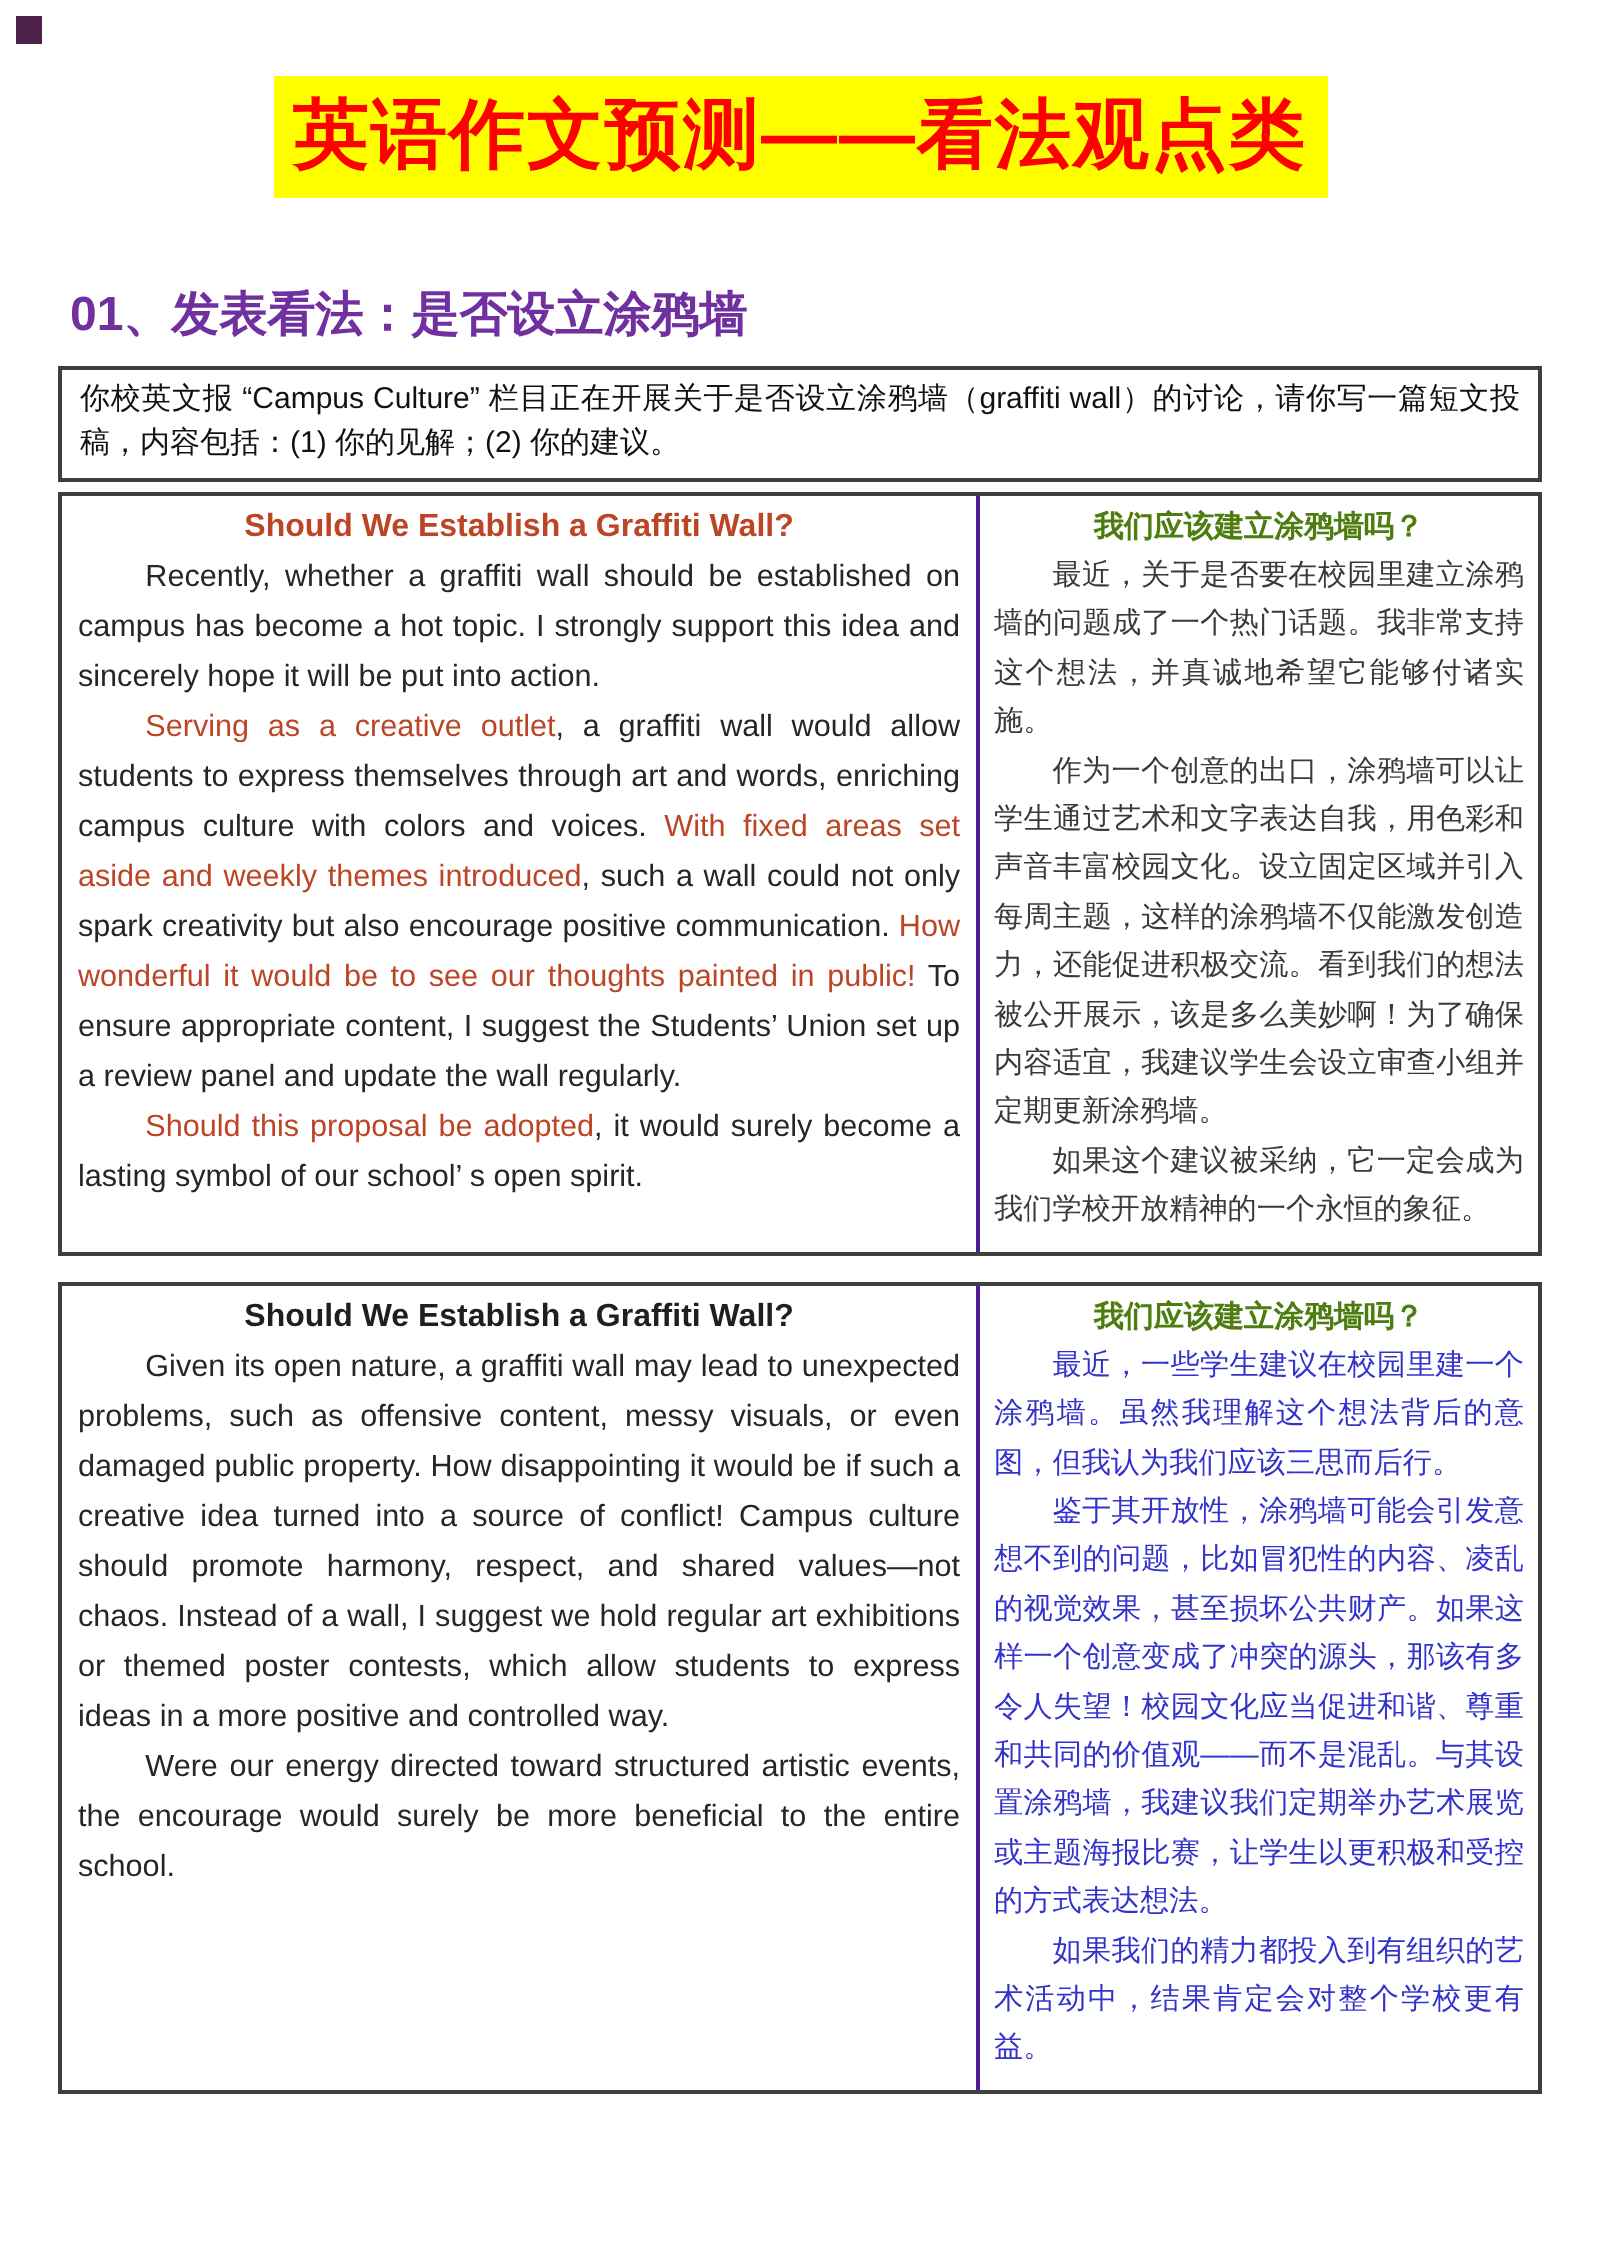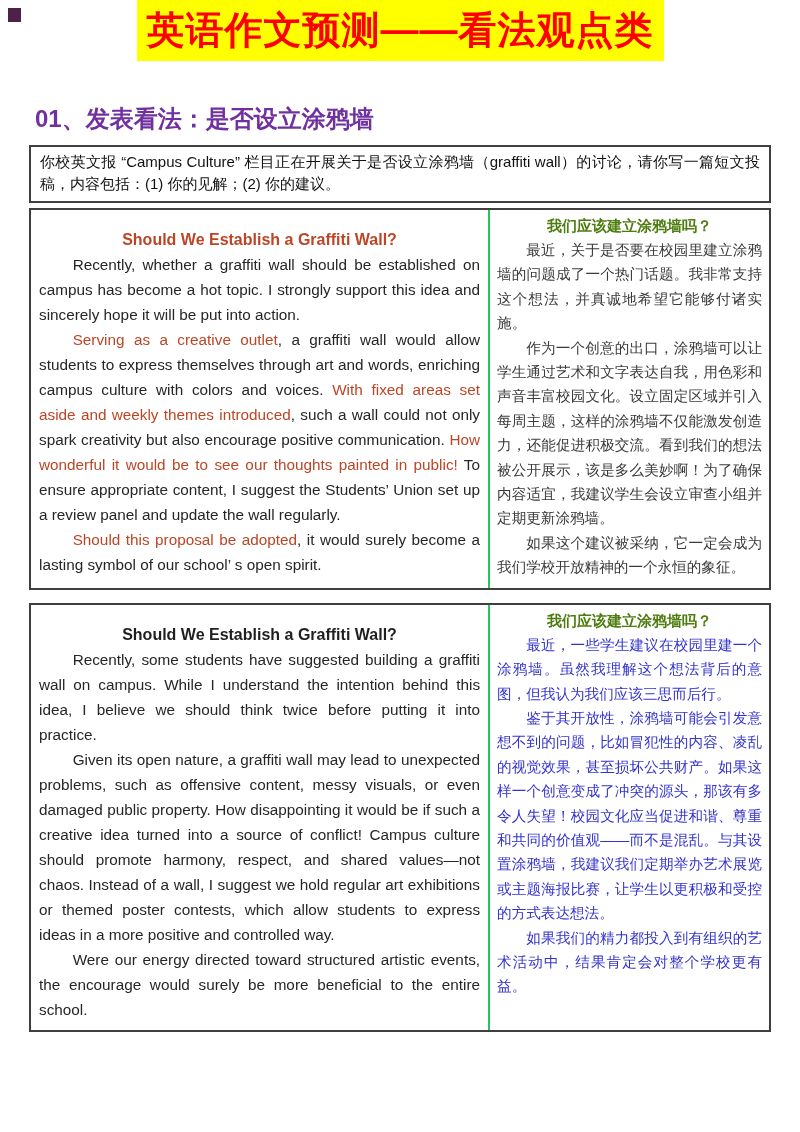--- a/index.html
+++ b/index.html
@@ -1,29 +1,29 @@
 <!DOCTYPE html>
 <html><head>
 <meta charset="utf-8">
 <style>
   html,body{margin:0;padding:0;background:#ffffff;}
   .page{position:relative;width:800px;height:1132px;background:#ffffff;overflow:hidden;
         font-family:"Liberation Sans","DejaVu Sans",sans-serif;color:#1f1f1f;}
   .corner-mark{position:absolute;left:8px;top:8px;width:13px;height:14px;background:#4d2149;}
-  .banner-wrap{text-align:center;}
+  .banner-wrap{text-align:center;padding-top:38px;}
   .banner{display:inline-block;background:#ffff00;color:#ff0000;font-weight:bold;
           font-size:38px;line-height:45px;padding:8px 10px;letter-spacing:1px;}
   .section-heading{margin:42px 0 10px 35px;font-size:24px;font-weight:bold;color:#7030a0;}
   .prompt-box{margin:0 29px;border:2px solid #3f3f3f;padding:4px 9px 6px 9px;
               font-size:15px;line-height:22px;color:#111111;}
   .prompt-box p{margin:0;text-align:justify;}
   .prompt-note{text-indent:2em;}
   .essay-table{margin:5px 29px 0 29px;border:2px solid #3f3f3f;display:flex;align-items:stretch;}
   .cell{box-sizing:border-box;}
-  .cell-en{flex:0 0 62.2%;border-right:2px solid #22c55e;padding:17px 8px 8px 8px;}
+  .cell-en{flex:0 0 62.2%;border-right:2px solid #4c1d95;padding:3px 8px 8px 8px;}
   .cell-zh{flex:1 1 auto;padding:3px 7px 8px 7px;}
   .essay-title{text-align:center;font-weight:bold;font-size:16px;line-height:25px;margin:0;}
   .essay-title.orange{color:#bc4526;}
   .essay-title-zh{text-align:center;font-weight:bold;font-size:15px;line-height:25px;margin:0;color:#4d7c0f;}
   .cell-en p.body{margin:0;font-size:15.3px;line-height:25px;text-align:justify;
                   text-indent:2.2em;color:#262626;}
   .cell-zh p.body{margin:0;font-size:14.6px;line-height:24.4px;text-align:justify;
                   text-indent:2em;color:#3a3a3a;}
   .hl{color:#bc4526;}
   .blue p.body{color:#3333cc;}
@@ -56,21 +56,20 @@
       <p class="essay-title-zh">我们应该建立涂鸦墙吗？</p>
       <p class="body">最近，关于是否要在校园里建立涂鸦墙的问题成了一个热门话题。我非常支持这个想法，并真诚地希望它能够付诸实施。</p>
       <p class="body">作为一个创意的出口，涂鸦墙可以让学生通过艺术和文字表达自我，用色彩和声音丰富校园文化。设立固定区域并引入每周主题，这样的涂鸦墙不仅能激发创造力，还能促进积极交流。看到我们的想法被公开展示，该是多么美妙啊！为了确保内容适宜，我建议学生会设立审查小组并定期更新涂鸦墙。</p>
       <p class="body">如果这个建议被采纳，它一定会成为我们学校开放精神的一个永恒的象征。</p>
     </div>
   </div>
 
   <div class="essay-table" style="margin-top:13px;">
     <div class="cell cell-en">
       <p class="essay-title">Should We Establish a Graffiti Wall?</p>
-      <p class="body">Recently, some students have suggested building a graffiti wall on campus. While I understand the intention behind this idea, I believe we should think twice before putting it into practice.</p>
       <p class="body">Given its open nature, a graffiti wall may lead to unexpected problems, such as offensive content, messy visuals, or even damaged public property. How disappointing it would be if such a creative idea turned into a source of conflict! Campus culture should promote harmony, respect, and shared values—not chaos. Instead of a wall, I suggest we hold regular art exhibitions or themed poster contests, which allow students to express ideas in a more positive and controlled way.</p>
       <p class="body">Were our energy directed toward structured artistic events, the encourage would surely be more beneficial to the entire school.</p>
     </div>
     <div class="cell cell-zh blue">
       <p class="essay-title-zh">我们应该建立涂鸦墙吗？</p>
       <p class="body">最近，一些学生建议在校园里建一个涂鸦墙。虽然我理解这个想法背后的意图，但我认为我们应该三思而后行。</p>
       <p class="body">鉴于其开放性，涂鸦墙可能会引发意想不到的问题，比如冒犯性的内容、凌乱的视觉效果，甚至损坏公共财产。如果这样一个创意变成了冲突的源头，那该有多令人失望！校园文化应当促进和谐、尊重和共同的价值观——而不是混乱。与其设置涂鸦墙，我建议我们定期举办艺术展览或主题海报比赛，让学生以更积极和受控的方式表达想法。</p>
       <p class="body">如果我们的精力都投入到有组织的艺术活动中，结果肯定会对整个学校更有益。</p>
     </div>
   </div>

